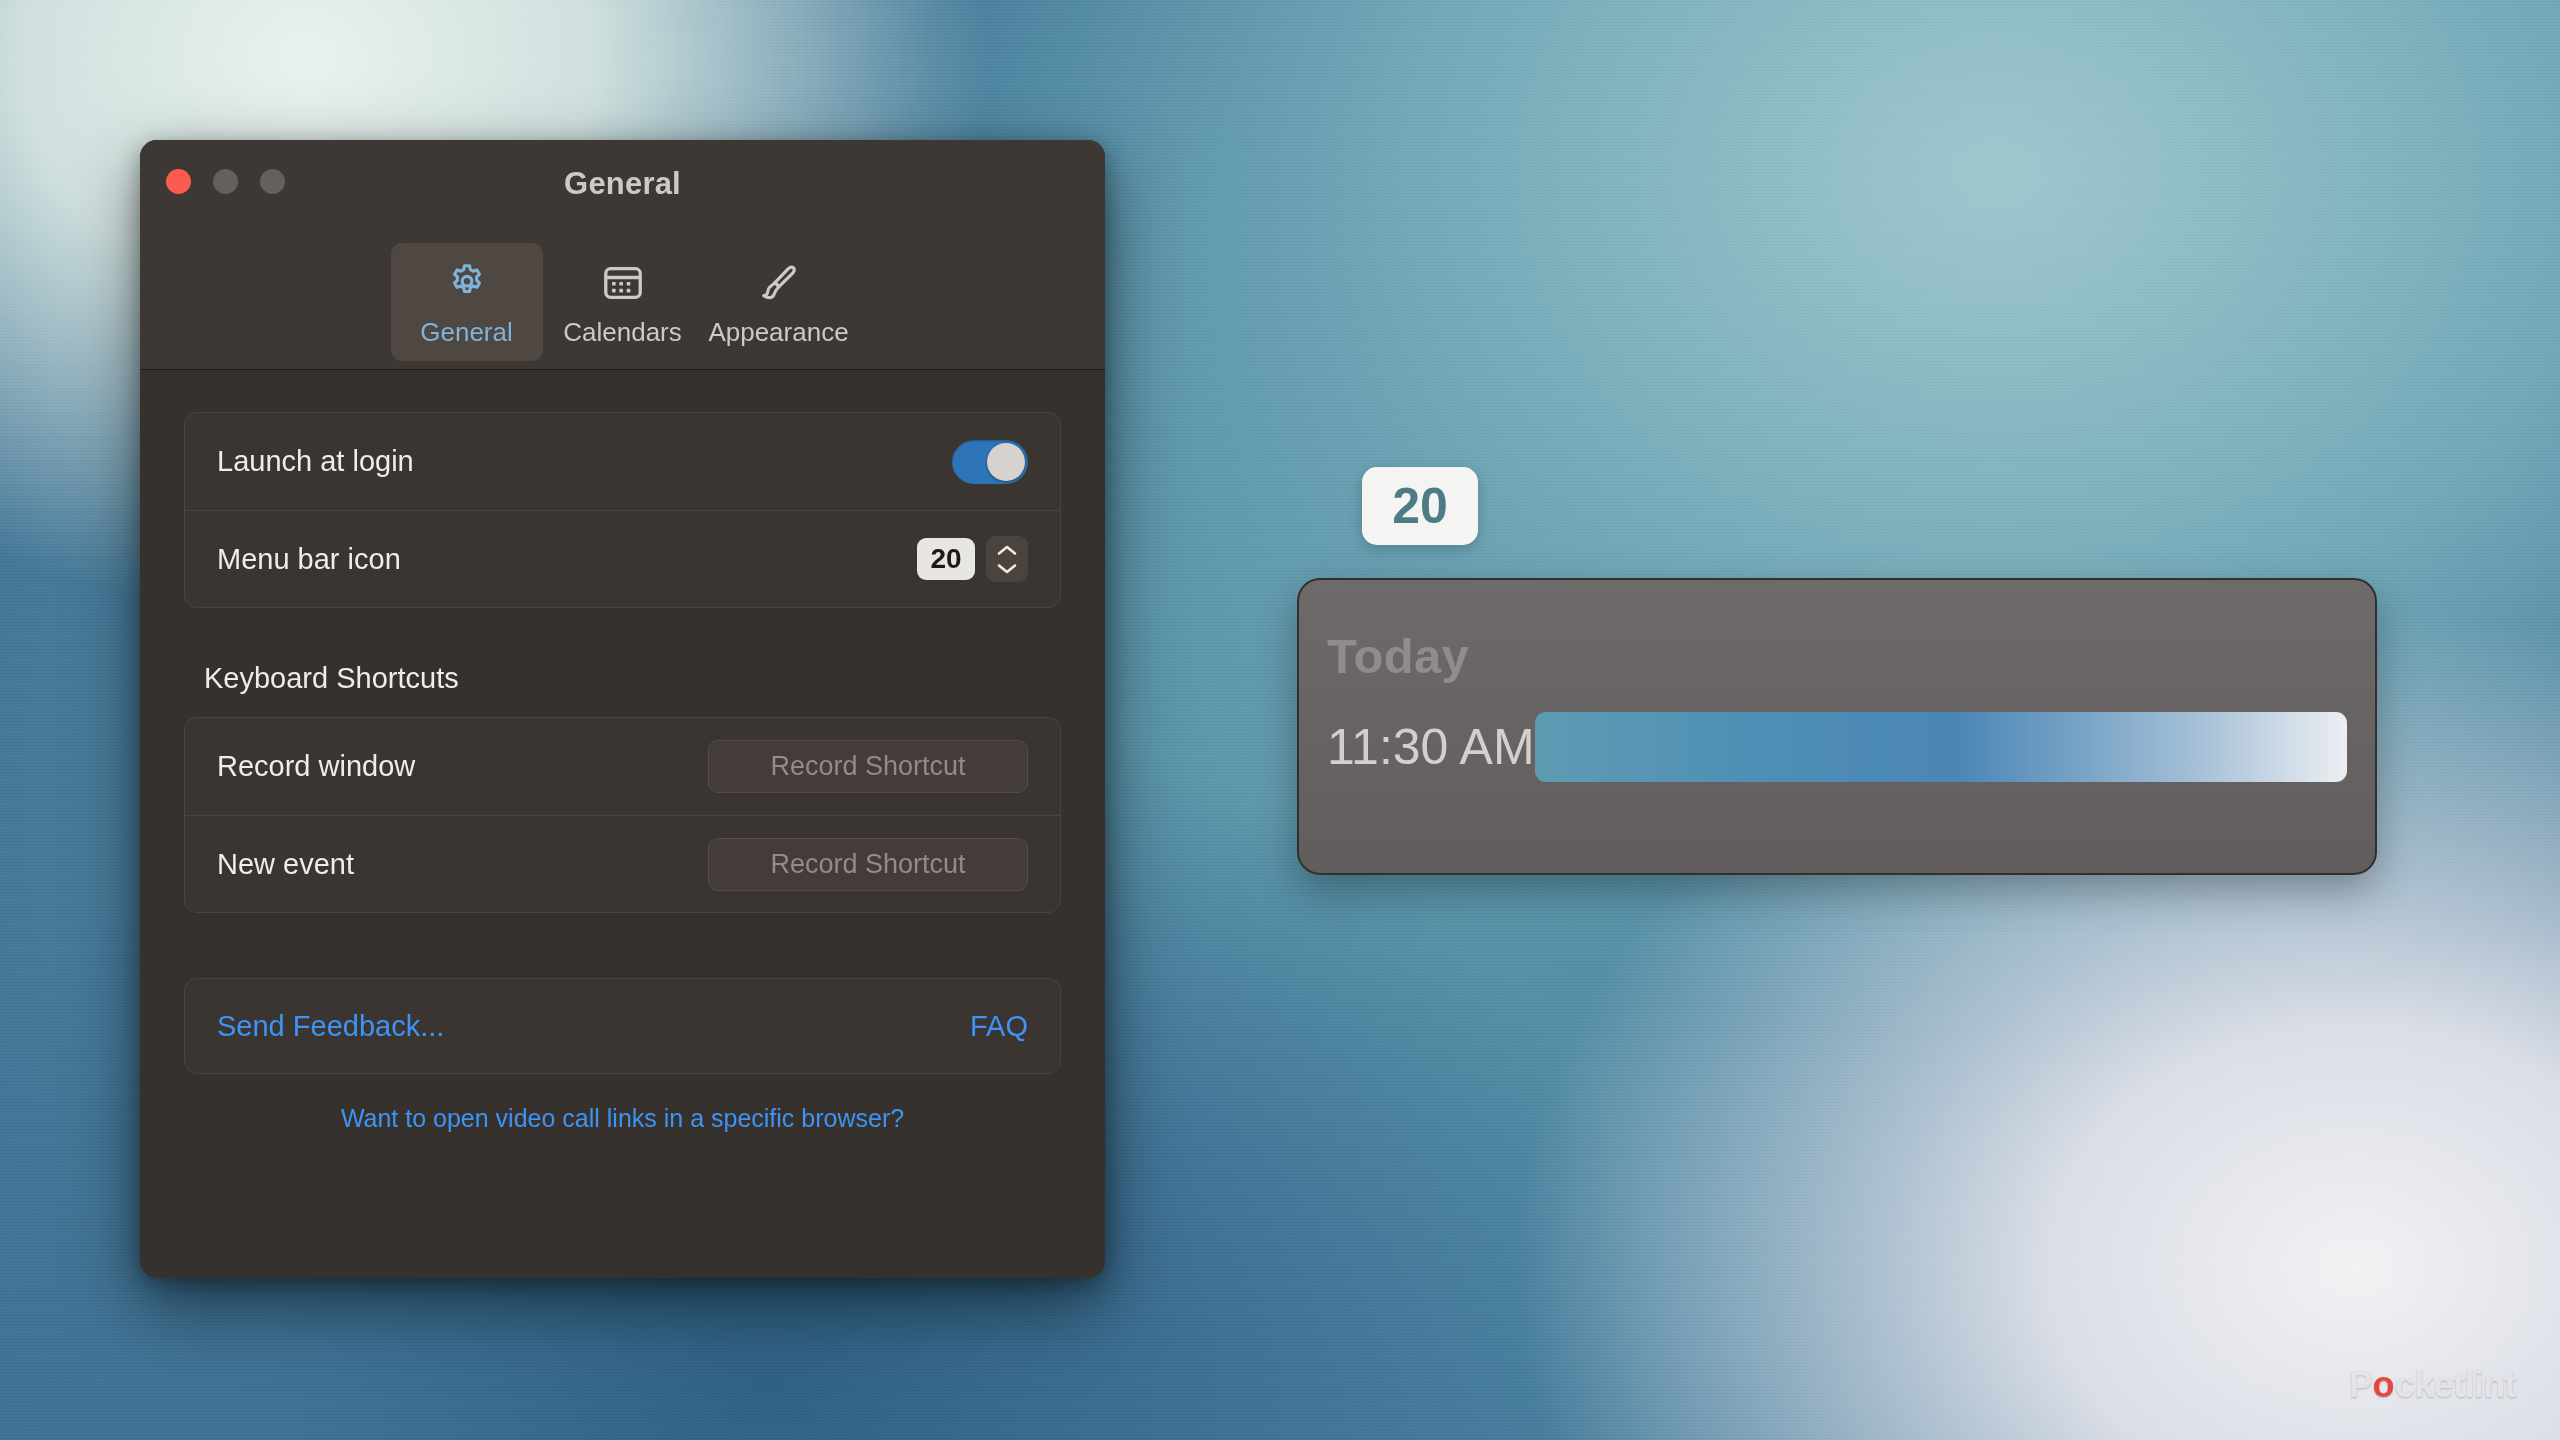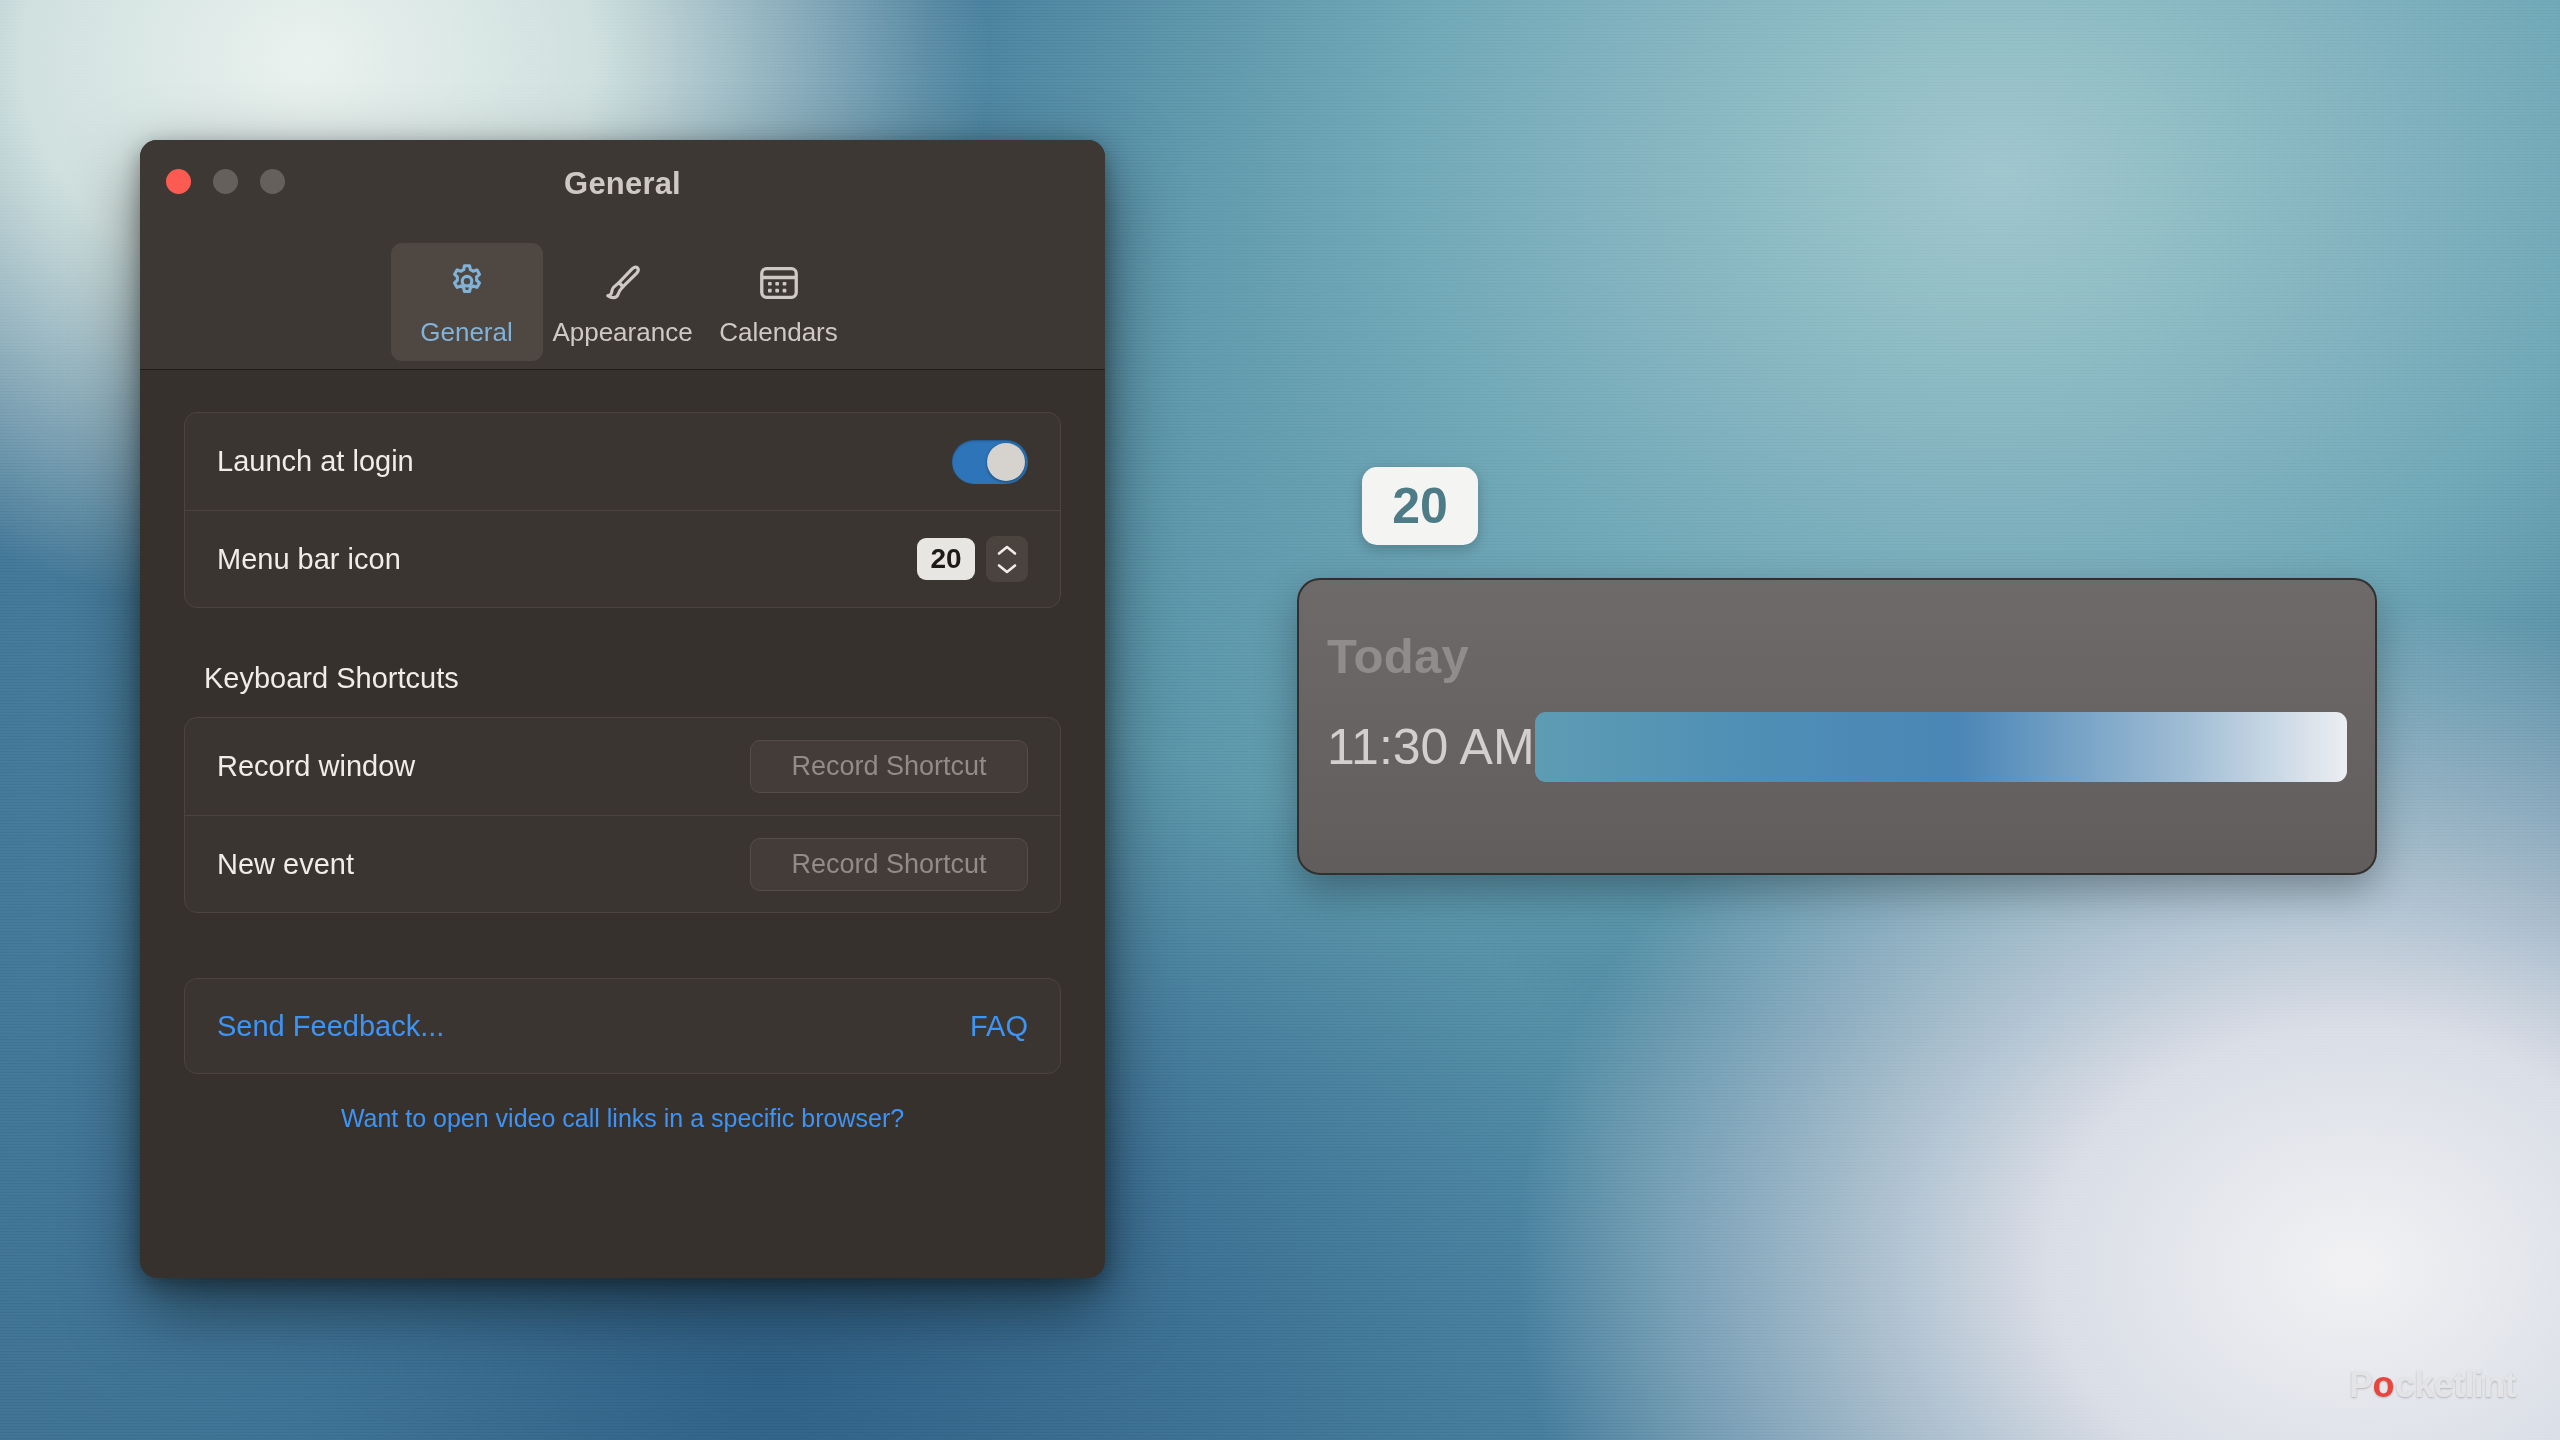--- a/index.html
+++ b/index.html
@@ -94,21 +94,21 @@
   .stepbtns{
     width:42px; height:46px; border-radius:9px; background:#4a433e;
     display:flex; flex-direction:column; align-items:center; justify-content:center; gap:5px;
   }
 
   
   .section-title{ font-size:29px; font-weight:normal; color:#f0ece8; margin:54px 0 22px 20px; }
 
   
   .recbtn{
-    width:278px; height:53px; border-radius:10px;
+    width:320px; height:53px; border-radius:10px;
     background:#433c38; border:1.5px solid #554d48;
     display:flex; align-items:center; justify-content:center;
     font-size:27px; color:#938b85;
   }
 
   
   #footer-group{ margin-top:65px; }
   #footer-group .row{ height:94px; }
   .link{ font-size:29px; color:#3d94f5; }
   #browser-note{ text-align:center; margin-top:30px; }
@@ -170,50 +170,50 @@
     <div id="tabs">
 
       <div class="tab active">
         <div class="ico">
           <svg width="44" height="44" viewBox="0 0 24 24" fill="none" stroke="#81b2d8" stroke-width="1.7" stroke-linecap="round" stroke-linejoin="round">
             <path d="M10.6 2.6h2.8l.45 2.1a7 7 0 0 1 1.55.9l2-.78 1.4 2.43-1.55 1.45a7 7 0 0 1 0 1.8l1.55 1.45-1.4 2.43-2-.78a7 7 0 0 1-1.55.9l-.45 2.1h-2.8l-.45-2.1a7 7 0 0 1-1.55-.9l-2 .78-1.4-2.43 1.55-1.45a7 7 0 0 1 0-1.8L5.25 7.25l1.4-2.43 2 .78a7 7 0 0 1 1.55-.9z"></path>
             <circle cx="12" cy="11" r="2.6"></circle>
           </svg>
         </div>
         <div class="lbl">General</div>
-      </div>
-
-      <div class="tab">
-        <div class="ico">
-          <svg width="44" height="44" viewBox="0 0 24 24" fill="none" stroke="#cfc9c4" stroke-width="1.7" stroke-linecap="round" stroke-linejoin="round">
-            <path d="M19.8 3.6c.9.9.6 2-.3 3L12 14l-2.2-2.2 7.3-7.6c1-.9 2-1.1 2.7-.6z"></path>
-            <path d="M9.8 11.8 12 14l-1.1 1.3c-.9 1-1.2 1.8-1.5 2.7-.4 1.2-1.2 2-2.6 2-1.3 0-2.4-.6-3.1-1.1 1 0 1.7-.6 2-1.5.3-1 .3-2 1.1-3z"></path>
-          </svg>
-        </div>
-        <div class="lbl">Appearance</div>
       </div>
 
       <div class="tab">
         <div class="ico">
           <svg width="44" height="44" viewBox="0 0 24 24">
             <rect x="2.6" y="4.2" width="18.8" height="15.6" rx="2.6" fill="none" stroke="#cfc9c4" stroke-width="1.8"></rect>
             <path d="M2.6 9h18.8" stroke="#cfc9c4" stroke-width="1.8"></path>
             <g fill="#cfc9c4">
               <rect x="6" y="11.4" width="2" height="2" rx=".4"></rect>
               <rect x="10" y="11.4" width="2" height="2" rx=".4"></rect>
               <rect x="14" y="11.4" width="2" height="2" rx=".4"></rect>
               <rect x="6" y="15.2" width="2" height="2" rx=".4"></rect>
               <rect x="10" y="15.2" width="2" height="2" rx=".4"></rect>
               <rect x="14" y="15.2" width="2" height="2" rx=".4"></rect>
             </g>
           </svg>
         </div>
         <div class="lbl">Calendars</div>
       </div>
 
+      <div class="tab">
+        <div class="ico">
+          <svg width="44" height="44" viewBox="0 0 24 24" fill="none" stroke="#cfc9c4" stroke-width="1.7" stroke-linecap="round" stroke-linejoin="round">
+            <path d="M19.8 3.6c.9.9.6 2-.3 3L12 14l-2.2-2.2 7.3-7.6c1-.9 2-1.1 2.7-.6z"></path>
+            <path d="M9.8 11.8 12 14l-1.1 1.3c-.9 1-1.2 1.8-1.5 2.7-.4 1.2-1.2 2-2.6 2-1.3 0-2.4-.6-3.1-1.1 1 0 1.7-.6 2-1.5.3-1 .3-2 1.1-3z"></path>
+          </svg>
+        </div>
+        <div class="lbl">Appearance</div>
+      </div>
+
     </div>
   </div>
 
   <div id="content">
 
     <div class="group">
 
       <div class="row">
         <div class="rlabel">Launch at login</div>
         <div class="toggle">

